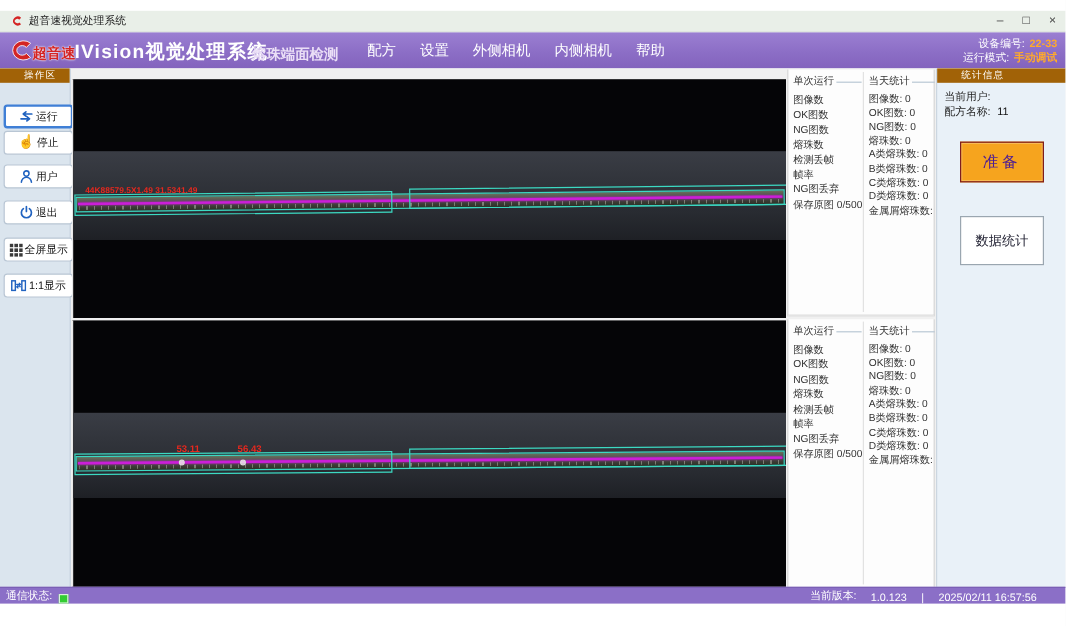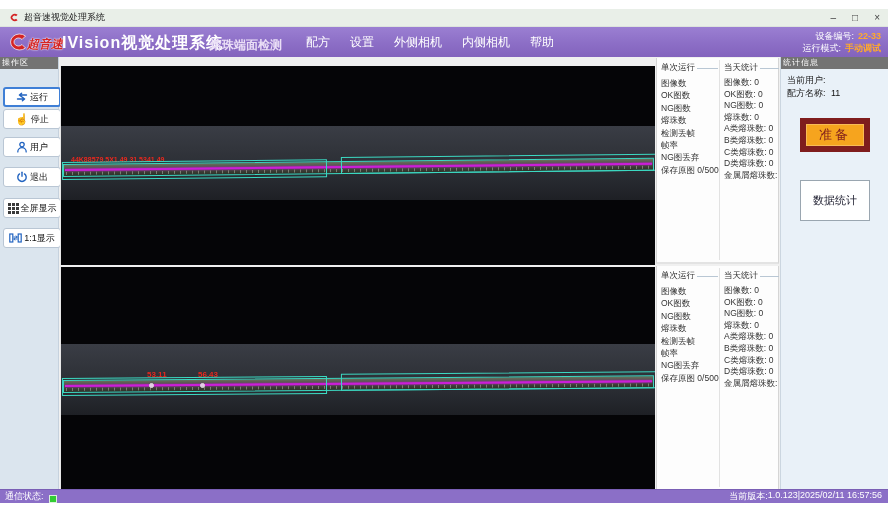--- a/index.html
+++ b/index.html
@@ -13,41 +13,41 @@
   .tb-title { margin-left:5px; font-size:9px; color:#222; }
   .tb-controls { margin-left:auto; margin-right:8px; display:flex; gap:16px;
     color:#444; font-size:10px; line-height:10px; }
   .tb-controls span { cursor:pointer; }
 
   
   .header { position:absolute; left:0; top:27px; width:888px; height:30px;
     background:linear-gradient(180deg,#9b7fd2 0%,#8c6ec6 55%,#8363bd 100%); }
   .logo-swirl { position:absolute; left:4px; top:4px; }
   .logo-text { position:absolute; left:27px; top:9px; font-size:12px; font-weight:bold;
-    font-style:italic; color:#d42424; text-shadow:0 0 2px #fff, 0 0 1px #fff; }
+    color:#d42424; text-shadow:0 0 2px #fff, 0 0 1px #fff; }
   .app-title { position:absolute; left:62px; top:6px; font-size:16px; font-weight:bold;
     color:#fff; letter-spacing:1px; }
   .app-subtitle { position:absolute; left:210px; top:10px; font-size:12px; font-weight:bold;
     color:#eadef6; }
   .menu { position:absolute; left:306px; top:0; height:30px; display:flex;
     align-items:center; gap:20px; }
   .menu-item { font-size:12px; color:#fff; cursor:pointer; }
   .devinfo { position:absolute; right:7px; top:3px; font-size:9px; color:#fff;
     line-height:12px; }
   .devinfo .row { display:flex; justify-content:flex-end; gap:4px; }
   .devinfo .val { color:#ffaa2b; font-weight:bold; }
 
   
   .content { position:absolute; left:0; top:57px; width:888px; height:432px; background:#f0f0f0; }
 
   
   .sidebar { position:absolute; left:0; top:0; width:59px; height:432px;
     background:#dbe5ee; border-right:1px solid #c6d2de; }
-  .panel-head { height:12px; background:#737373; color:#fff; font-size:8px;
-    line-height:12px; padding-left:2px; letter-spacing:1px; }
+  .panel-head { height:12px; background:#a16207; color:#fff; font-size:8px;
+    line-height:12px; padding-left:20px; letter-spacing:1px; }
   .op-btn { position:absolute; left:3px; width:58px; height:20px; background:#fff;
     border:1px solid #b9c6d4; border-radius:3px; display:flex; align-items:center;
     justify-content:center; gap:2px; font-size:9px; color:#111; cursor:pointer; }
   .op-btn.active { border:2px solid #3f7fd6; }
   .op-icon { color:#2163c0; font-size:11px; line-height:10px; display:flex; align-items:center; }
 
   
   .viewport { position:absolute; left:60px; width:595px; background:#050507;
     overflow:hidden; border-left:1px solid #e8e8e8; }
   .vp-top { top:9px; height:199px; }
@@ -92,34 +92,34 @@
   .srow { font-size:8.5px; color:#333; line-height:12.4px; white-space:nowrap; }
   .trow { font-size:8.5px; color:#333; line-height:11.6px; white-space:nowrap; }
 
   
   .infopanel { position:absolute; left:780px; top:0; width:108px; height:432px;
     background:#e9f1f8; border-left:1px solid #cbd6e0; }
   .ip-user { position:absolute; left:6px; top:17px; font-size:9px; color:#222; }
   .ip-recipe { position:absolute; left:6px; top:30px; font-size:9px; color:#222; }
   .ip-recipe .val { font-weight:normal; margin-left:3px; color:#111;text-align:right; }
   .btn-prepare { position:absolute; left:19px; top:61px; width:70px; height:34px;
-    background:#f6a41e; border:6px solid #7f1d1d; font-size:13px; color:#7f1d1d;
+    background:#f6a41e; border:1px solid #7f1d1d; font-size:13px; color:#4c1d95;
     display:flex; align-items:center; justify-content:center; letter-spacing:3px;
     cursor:pointer; box-shadow:inset 0 0 0 1px rgba(255,255,255,.25); }
   .btn-datastats { position:absolute; left:19px; top:123px; width:70px; height:41px;
     background:#fff; border:1px solid #9aa6b0; font-size:11px; color:#223;
     display:flex; align-items:center; justify-content:center; cursor:pointer; }
 
   
   .statusbar { position:absolute; left:0; top:489px; width:888px; height:14px;
     background:#8b6fc7; border-top:1px solid #7a5fb5; display:flex; align-items:center;
     font-size:9px; color:#fff; }
   .sb-left { margin-left:5px; display:flex; align-items:flex-end; gap:5px; }
   .indicator { width:8px; height:8px; background:#33cc33; border:1px solid #d9f2d9; }
-  .sb-right { margin-left:auto; margin-right:6px; display:flex; gap:0; align-items:flex-start; }
+  .sb-right { margin-left:auto; margin-right:24px; display:flex; gap:12px; align-items:flex-end; }
 </style>
 </head>
 <body>
 
 <div id="app">
 
   <div class="titlebar">
     <span class="tb-icon">
       <svg width="11" height="11" viewBox="0 0 24 22">
           <path d="M21 5 A9 8 0 1 0 21 17 L17.5 13.5 A4.5 4 0 1 1 17.5 8.5 Z" fill="#d42424"></path>

